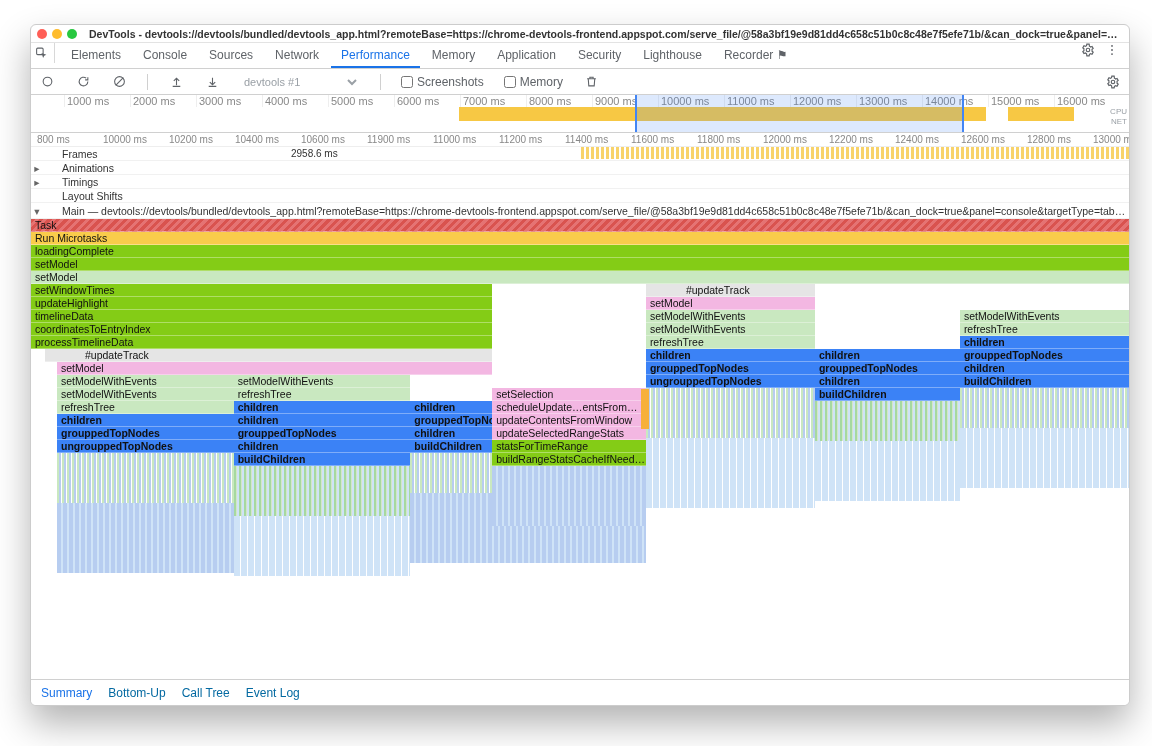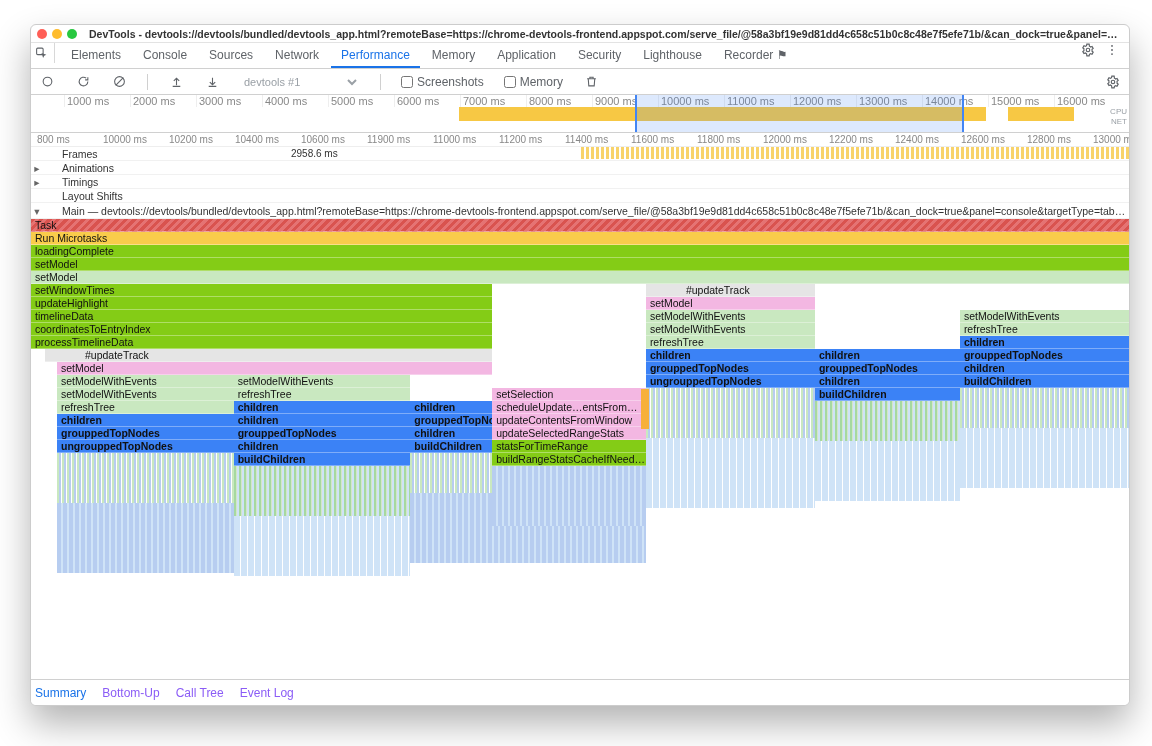--- a/index.html
+++ b/index.html
@@ -62,22 +62,22 @@
   .ind1 { margin-left:14px; }
   .ind2 { margin-left:26px; }
   .col { overflow:hidden; }
   .stripeA, .stripeB, .stripeC, .stripeD { height:50px; }
   .stripeA { background:repeating-linear-gradient(90deg,#c9e8c0 0,#c9e8c0 2px,#b7cdf0 2px,#b7cdf0 4px,#fff 4px,#fff 5px); }
   .stripeB { background:repeating-linear-gradient(90deg,#a6d9a0 0,#a6d9a0 2px,#d4e6c8 2px,#d4e6c8 3px,#cfe3f7 3px,#cfe3f7 5px); }
   .stripeC { background:repeating-linear-gradient(90deg,#b7cdf0 0,#b7cdf0 4px,#cfe3f7 4px,#cfe3f7 6px); }
   .stripeD { background:repeating-linear-gradient(90deg,#cfe3f7 0,#cfe3f7 6px,#fff 6px,#fff 7px); }
   .spike { position:absolute; left:610px; width:8px; top:170px; height:40px; background:#f7b03a; }
   
-  .bottom-tabs { position:absolute; left:0; right:0; bottom:0; height:26px; border-top:1px solid #d0d0d0; display:flex; align-items:center; gap:16px; padding:0 4px; font-size:12px; background:#fff;}
-  .bottom-tabs .btab { color:#8b5cf6; cursor:pointer; }
+  .bottom-tabs { position:absolute; left:0; right:0; bottom:0; height:26px; border-top:1px solid #d0d0d0; display:flex; align-items:center; gap:16px; padding:0 10px; font-size:12px; background:#fff;}
+  .bottom-tabs .btab { color:#0369a1; cursor:pointer; }
   .bottom-tabs .btab.active { color:#1a73e8; }
   svg { display:block; }
 </style>
 </head>
 <body>
 
 <div class="window">
 
   <div class="titlebar">
     <div class="tl-btns">

